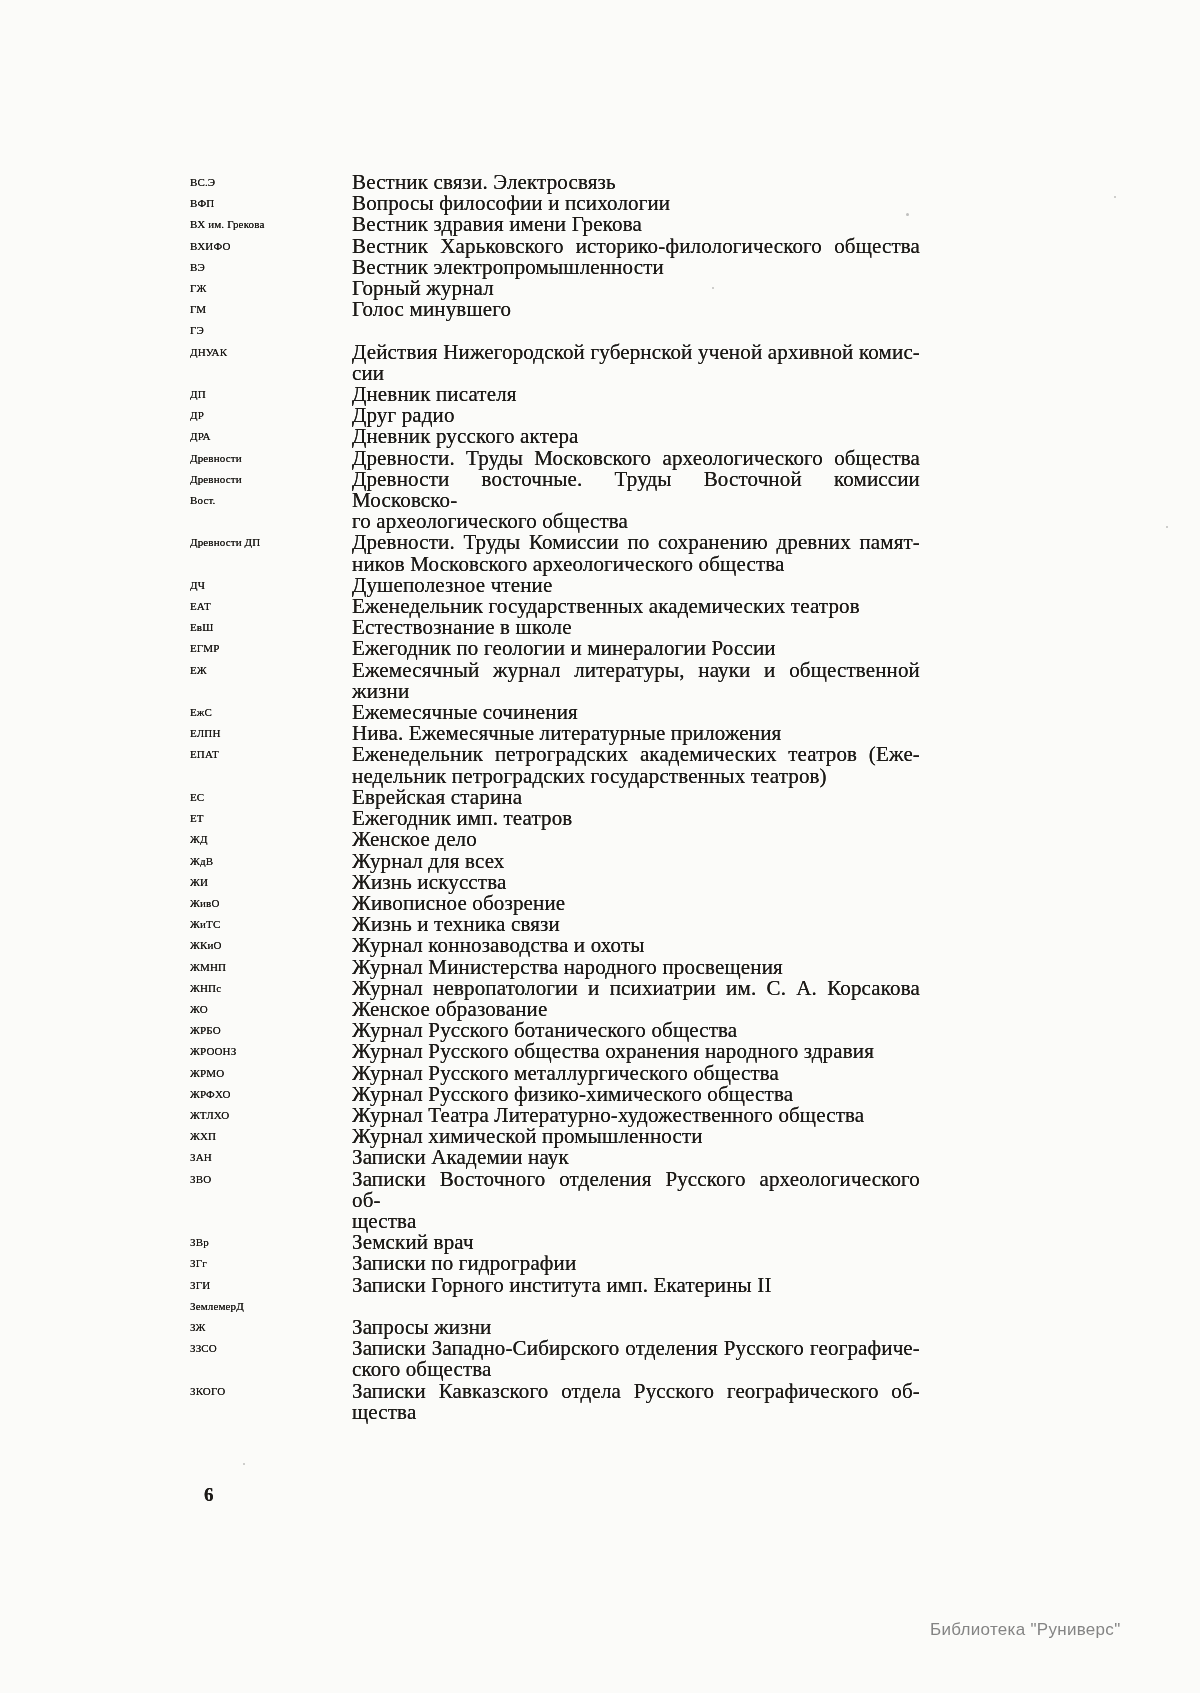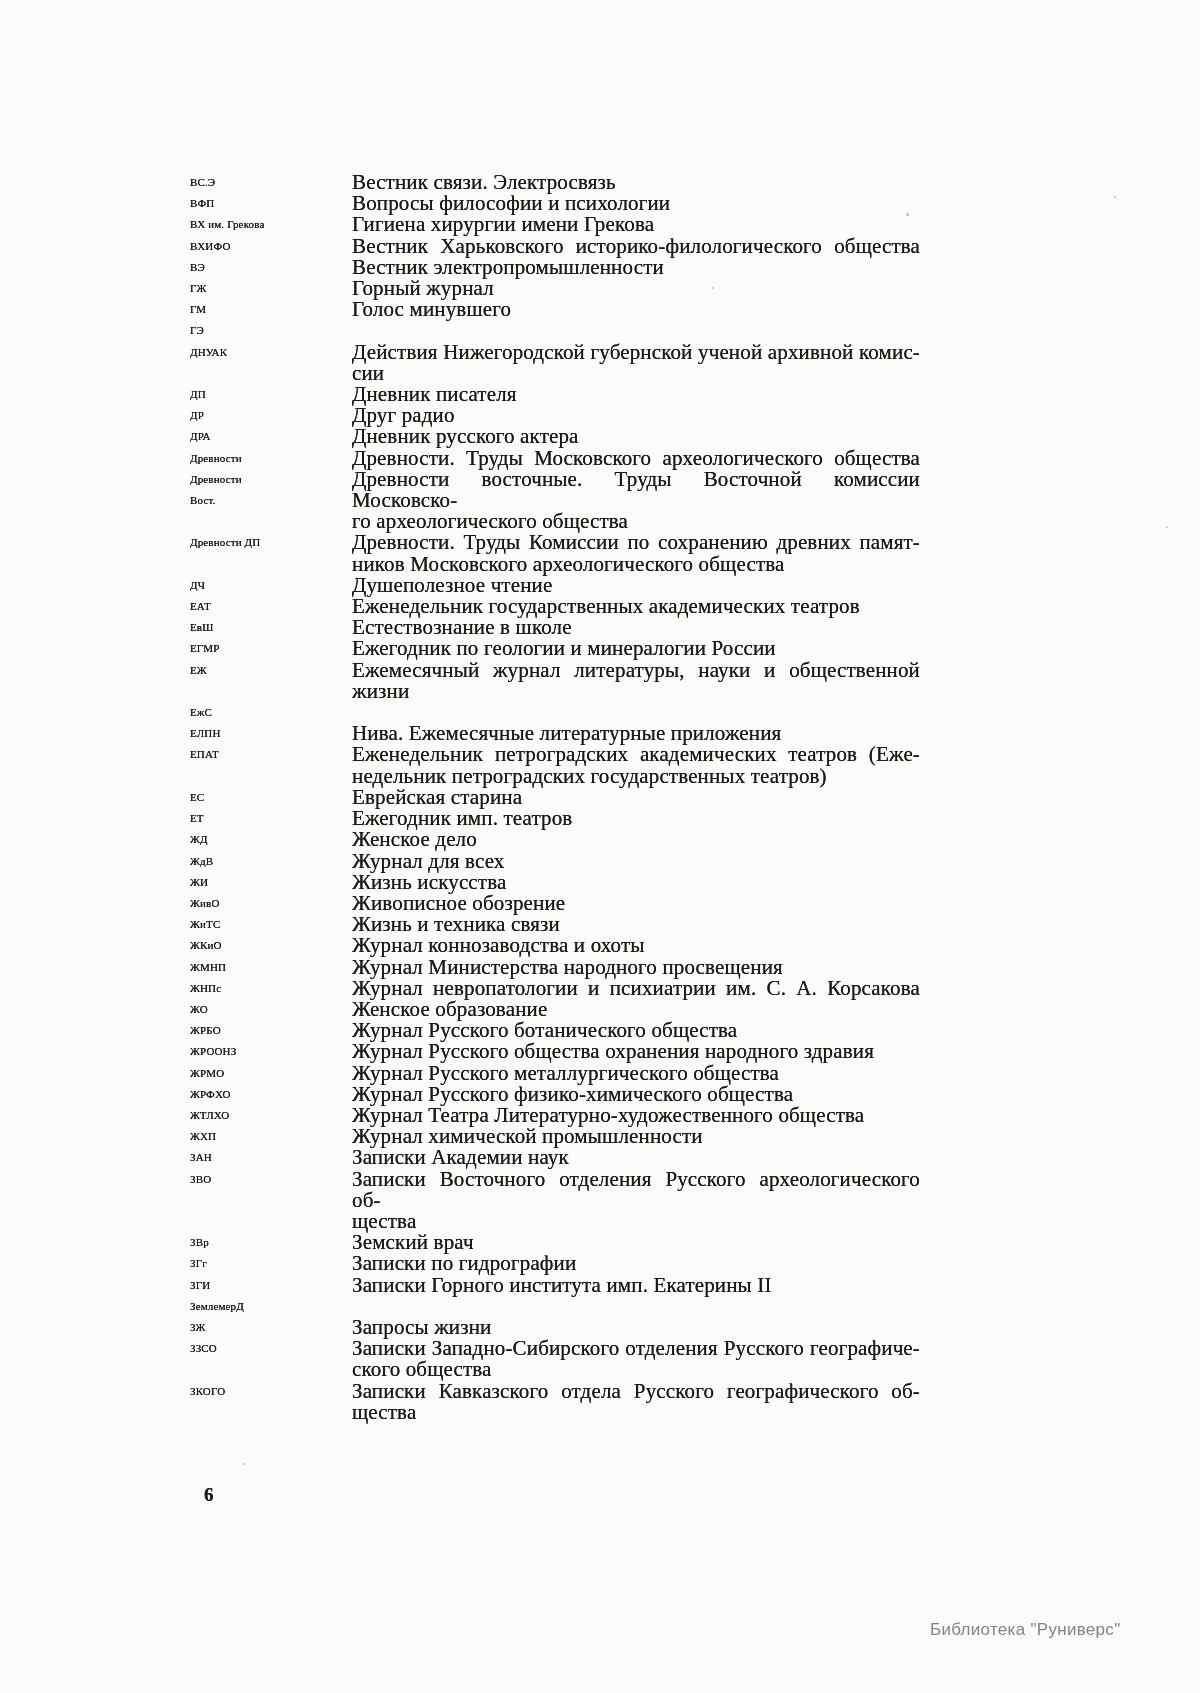--- a/index.html
+++ b/index.html
@@ -56,21 +56,21 @@
       </div>
       <div class="entry">
         <div class="abbr">ВФП</div>
         <div class="def">
           <div class="line">Вопросы философии и психологии</div>
         </div>
       </div>
       <div class="entry">
         <div class="abbr">ВХ им. Грекова</div>
         <div class="def">
-          <div class="line">Гигиена хирургии имени Грекова</div>
+          <div class="line">Вестник здравия имени Грекова</div>
         </div>
       </div>
       <div class="entry">
         <div class="abbr">ВХИФО</div>
         <div class="def">
           <div class="line jf">Вестник Харьковского историко-филологического общества</div>
         </div>
       </div>
       <div class="entry">
         <div class="abbr">ВЭ</div>
@@ -165,20 +165,23 @@
       </div>
       <div class="entry">
         <div class="abbr">ЕЖ</div>
         <div class="def">
           <div class="line jf">Ежемесячный журнал литературы, науки и общественной</div>
           <div class="line">жизни</div>
         </div>
       </div>
       <div class="entry">
         <div class="abbr">ЕжС</div>
+        <div class="def">
+          <div class="line">Ежемесячные сочинения</div>
+        </div>
       </div>
       <div class="entry">
         <div class="abbr">ЕЛПН</div>
         <div class="def">
           <div class="line">Нива. Ежемесячные литературные приложения</div>
         </div>
       </div>
       <div class="entry">
         <div class="abbr">ЕПАТ</div>
         <div class="def">

